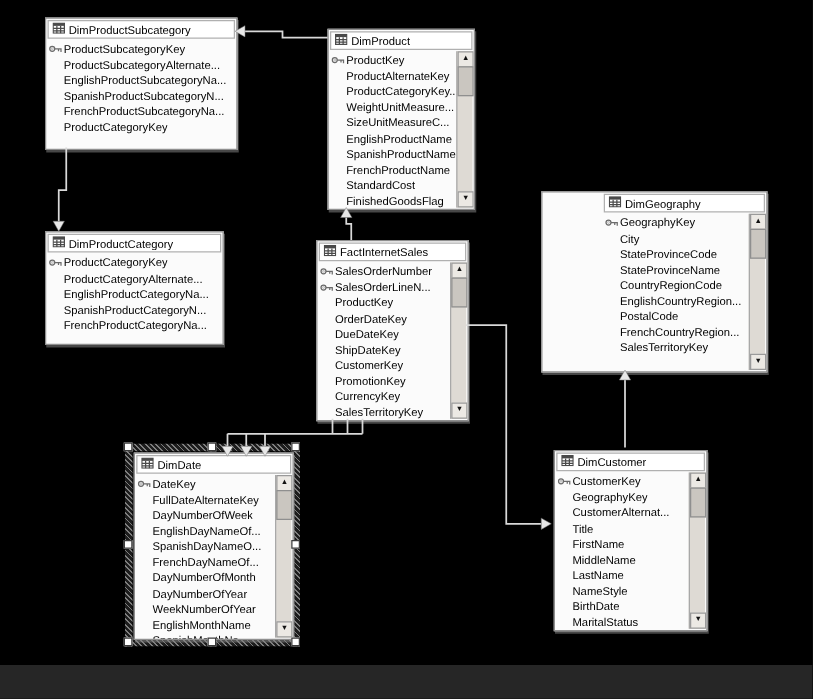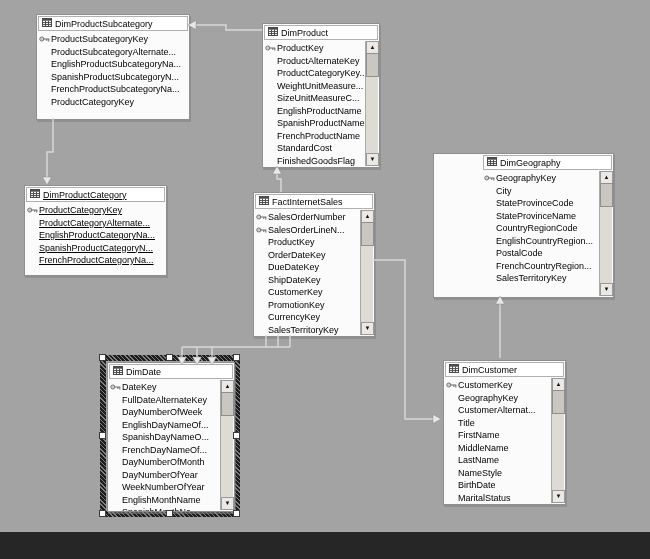--- a/index.html
+++ b/index.html
@@ -1,36 +1,36 @@
 <!DOCTYPE html>
 <html><head>
 <meta charset="utf-8">
 <style>
   html,body{margin:0;padding:0;}
   body{width:650px;height:559px;background:#262626;overflow:hidden;
        font-family:"Liberation Sans", sans-serif;}
-  .canvas{position:relative;width:650px;height:532px;background:#a3a3a3;}
+  .canvas{position:relative;width:650px;height:532px;background:#000000;}
 
   
   .dbtable{position:absolute;background:#fbfbfb;border:1px solid #8f8f8f;
            box-shadow:1px 2px 0 rgba(130,130,130,.55);color:#000;font-size:9px;
            overflow:hidden;z-index:2;}
   .titlebar{height:13px;margin:1px 1px 0 1px;border:1px solid #b0b0b0;background:#ffffff;
             display:flex;align-items:center;gap:3px;padding:0 3px;}
   .titlebar .title{white-space:nowrap;overflow:hidden;}
   .rows{position:relative;height:calc(100% - 17px);overflow:hidden;padding-top:2px;}
   .has-scroll .rows{margin-right:13px;}
   .row{height:12.5px;line-height:12.5px;display:flex;align-items:center;white-space:nowrap;}
   .keycell{flex:0 0 14px;width:14px;display:flex;align-items:center;justify-content:center;}
   .colname{overflow:hidden;}
 
   
   #t-dim-product-subcategory{left:36px;top:14px;width:152px;height:104px;}
   #t-dim-product{left:262px;top:23px;width:116px;height:143px;}
-  #t-dim-product-category{left:24px;top:185px;width:141px;height:89px;text-decoration:underline;}
+  #t-dim-product-category{left:36px;top:185px;width:141px;height:89px;}
   #t-fact-internet-sales{left:253px;top:192px;width:120px;height:143px;}
   #t-dim-geography{left:433px;top:153px;width:131px;height:143px;padding-left:48px;}
   #t-dim-date{left:107px;top:362px;width:126px;height:148px;}
   #t-dim-customer{left:443px;top:360px;width:121px;height:143px;}
 
   
   .scrollbar{position:absolute;top:17px;right:1px;bottom:1px;width:12px;
              background:#dedad4;border-left:1px solid #a8a8a8;}
   .sb-btn{position:absolute;left:0;width:11px;height:11px;background:#ece9e4;
           border:1px solid #9a9a9a;font-size:6px;line-height:10px;text-align:center;color:#111;}

